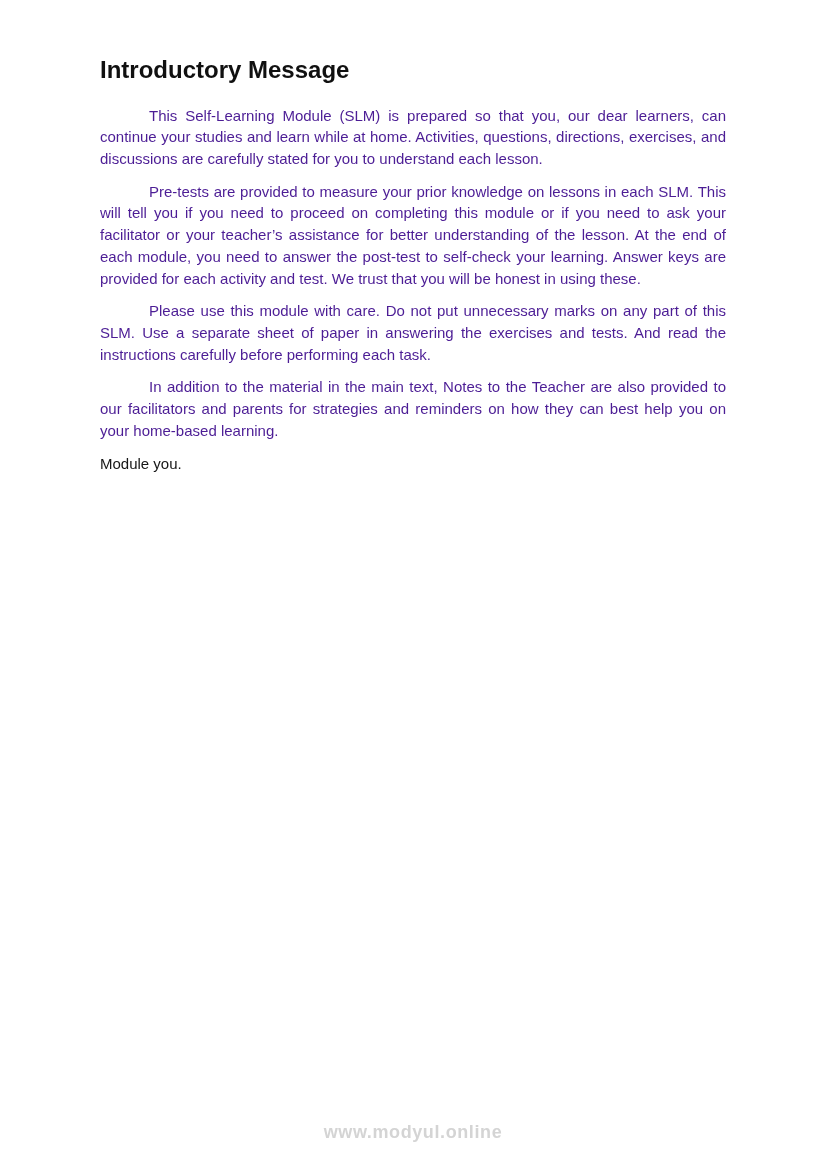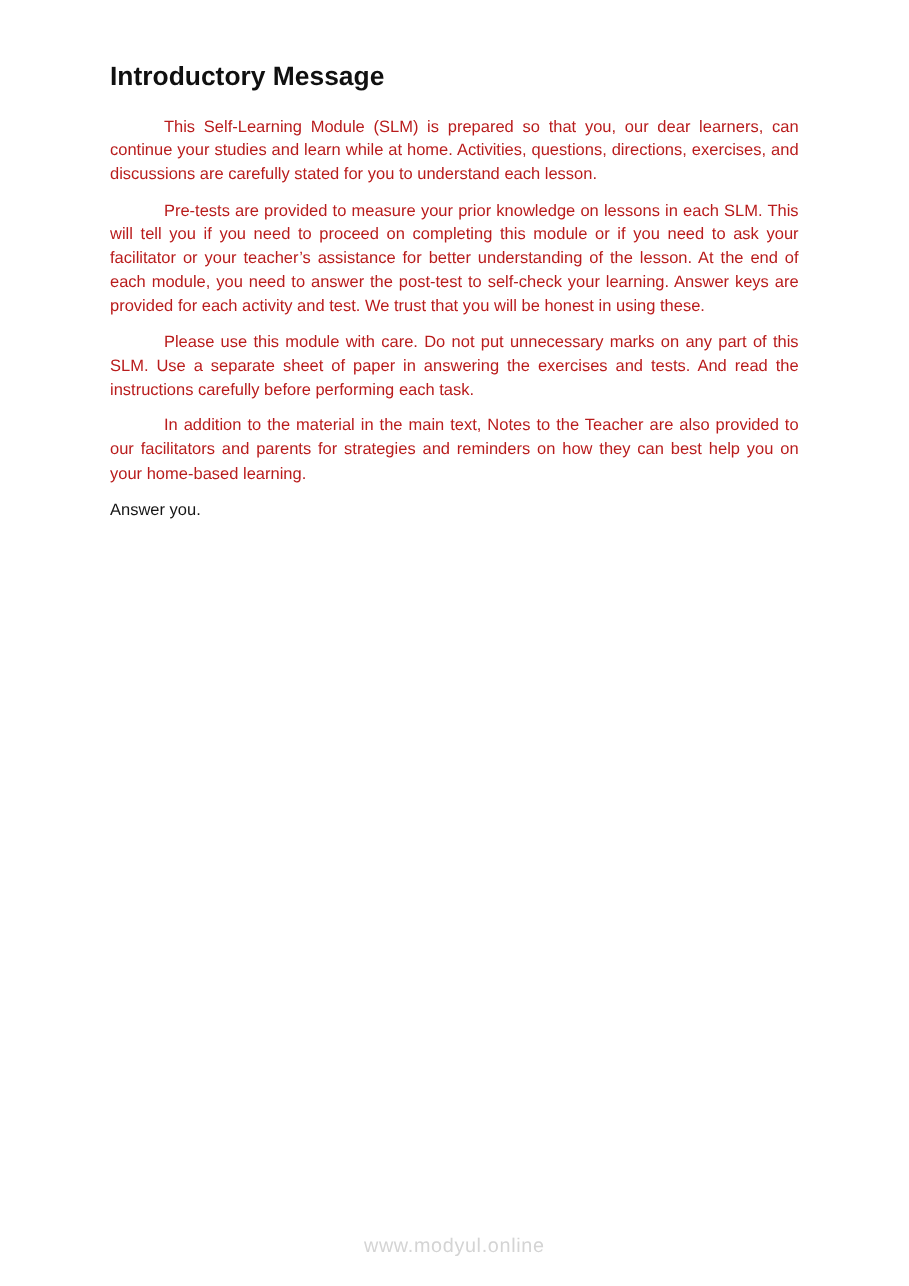--- a/index.html
+++ b/index.html
@@ -23,51 +23,51 @@
     color: #101010;
     margin-bottom: 21px;
     line-height: 1.15;
   }
   .body-text p.para {
     font-size: 15px;
     line-height: 21.7px;
     text-align: justify;
     text-indent: 49px;
     margin-bottom: 11px;
-    color: #b91c1c;
+    color: #4c1d95;
   }
   p.closing {
     font-size: 15px;
     line-height: 21.7px;
     text-align: left;
     text-indent: 0;
     margin-top: 12px;
     color: #161616;
   }
   .watermark {
     position: absolute;
     left: 0;
     right: 0;
     bottom: 26px;
     text-align: center;
     font-size: 18px;
     letter-spacing: 0.6px;
     color: #d4d4d4;
-    font-weight: 400;
+    font-weight: 700;
   }
 </style>
 </head>
 <body>
 
 <div class="page">
   <h1 class="doc-title">Introductory Message</h1>
 
   <div class="body-text">
     <p class="para">This Self-Learning Module (SLM) is prepared so that you, our dear learners, can continue your studies and learn while at home.  Activities, questions, directions, exercises, and discussions are carefully stated for you to understand each lesson.</p>
     <p class="para">Pre-tests are provided to measure your prior knowledge on lessons in each SLM. This will tell you if you need to proceed on completing this module or if you need to ask your facilitator or your teacher’s assistance for better understanding of the lesson. At the end of each module, you need to answer the post-test to self-check your learning. Answer keys are provided for each activity and test. We trust that you will be honest in using these.</p>
     <p class="para">Please use this module with care. Do not put unnecessary marks on any part of this SLM. Use a separate sheet of paper in answering the exercises and tests.  And read the instructions carefully before performing each task.</p>
     <p class="para">In addition to the material in the main text, Notes to the Teacher are also provided to our facilitators and parents for strategies and reminders on how they can best help you on your home-based learning.</p>
 
-    <p class="closing">Answer you.</p>
+    <p class="closing">Module you.</p>
   </div>
 </div>
 
 <div class="watermark">www.modyul.online</div>
 
 </body></html>

